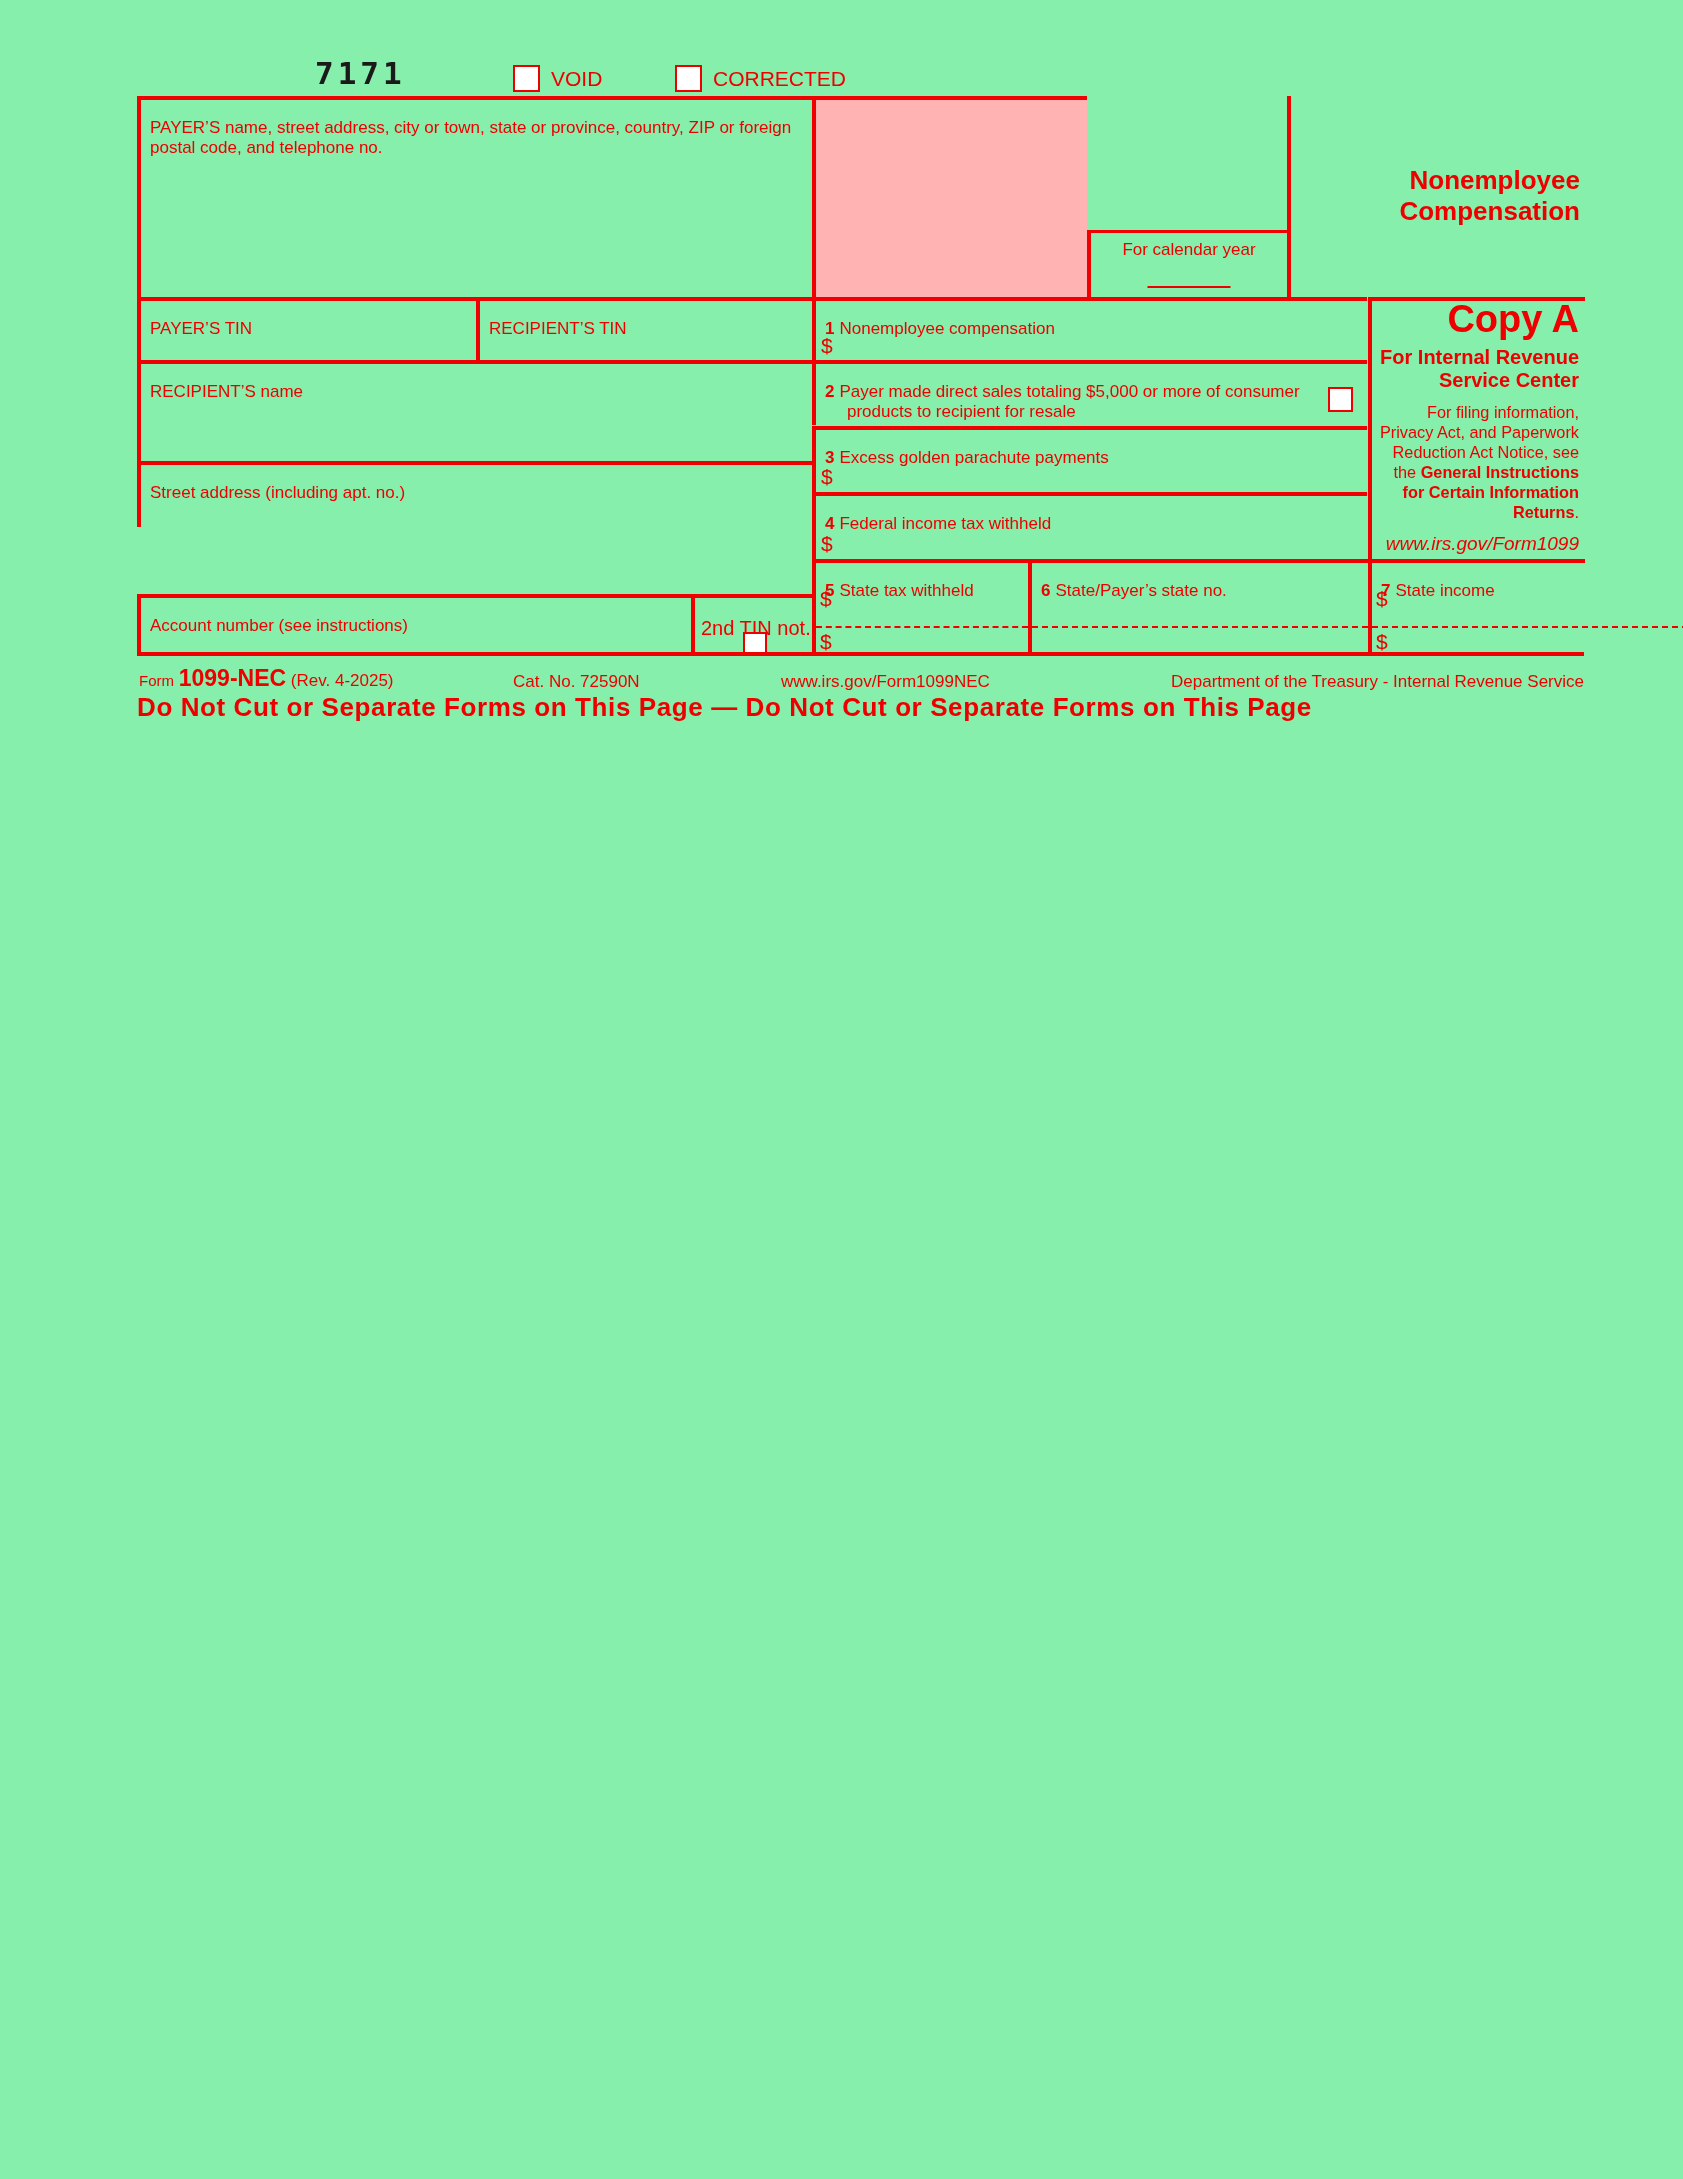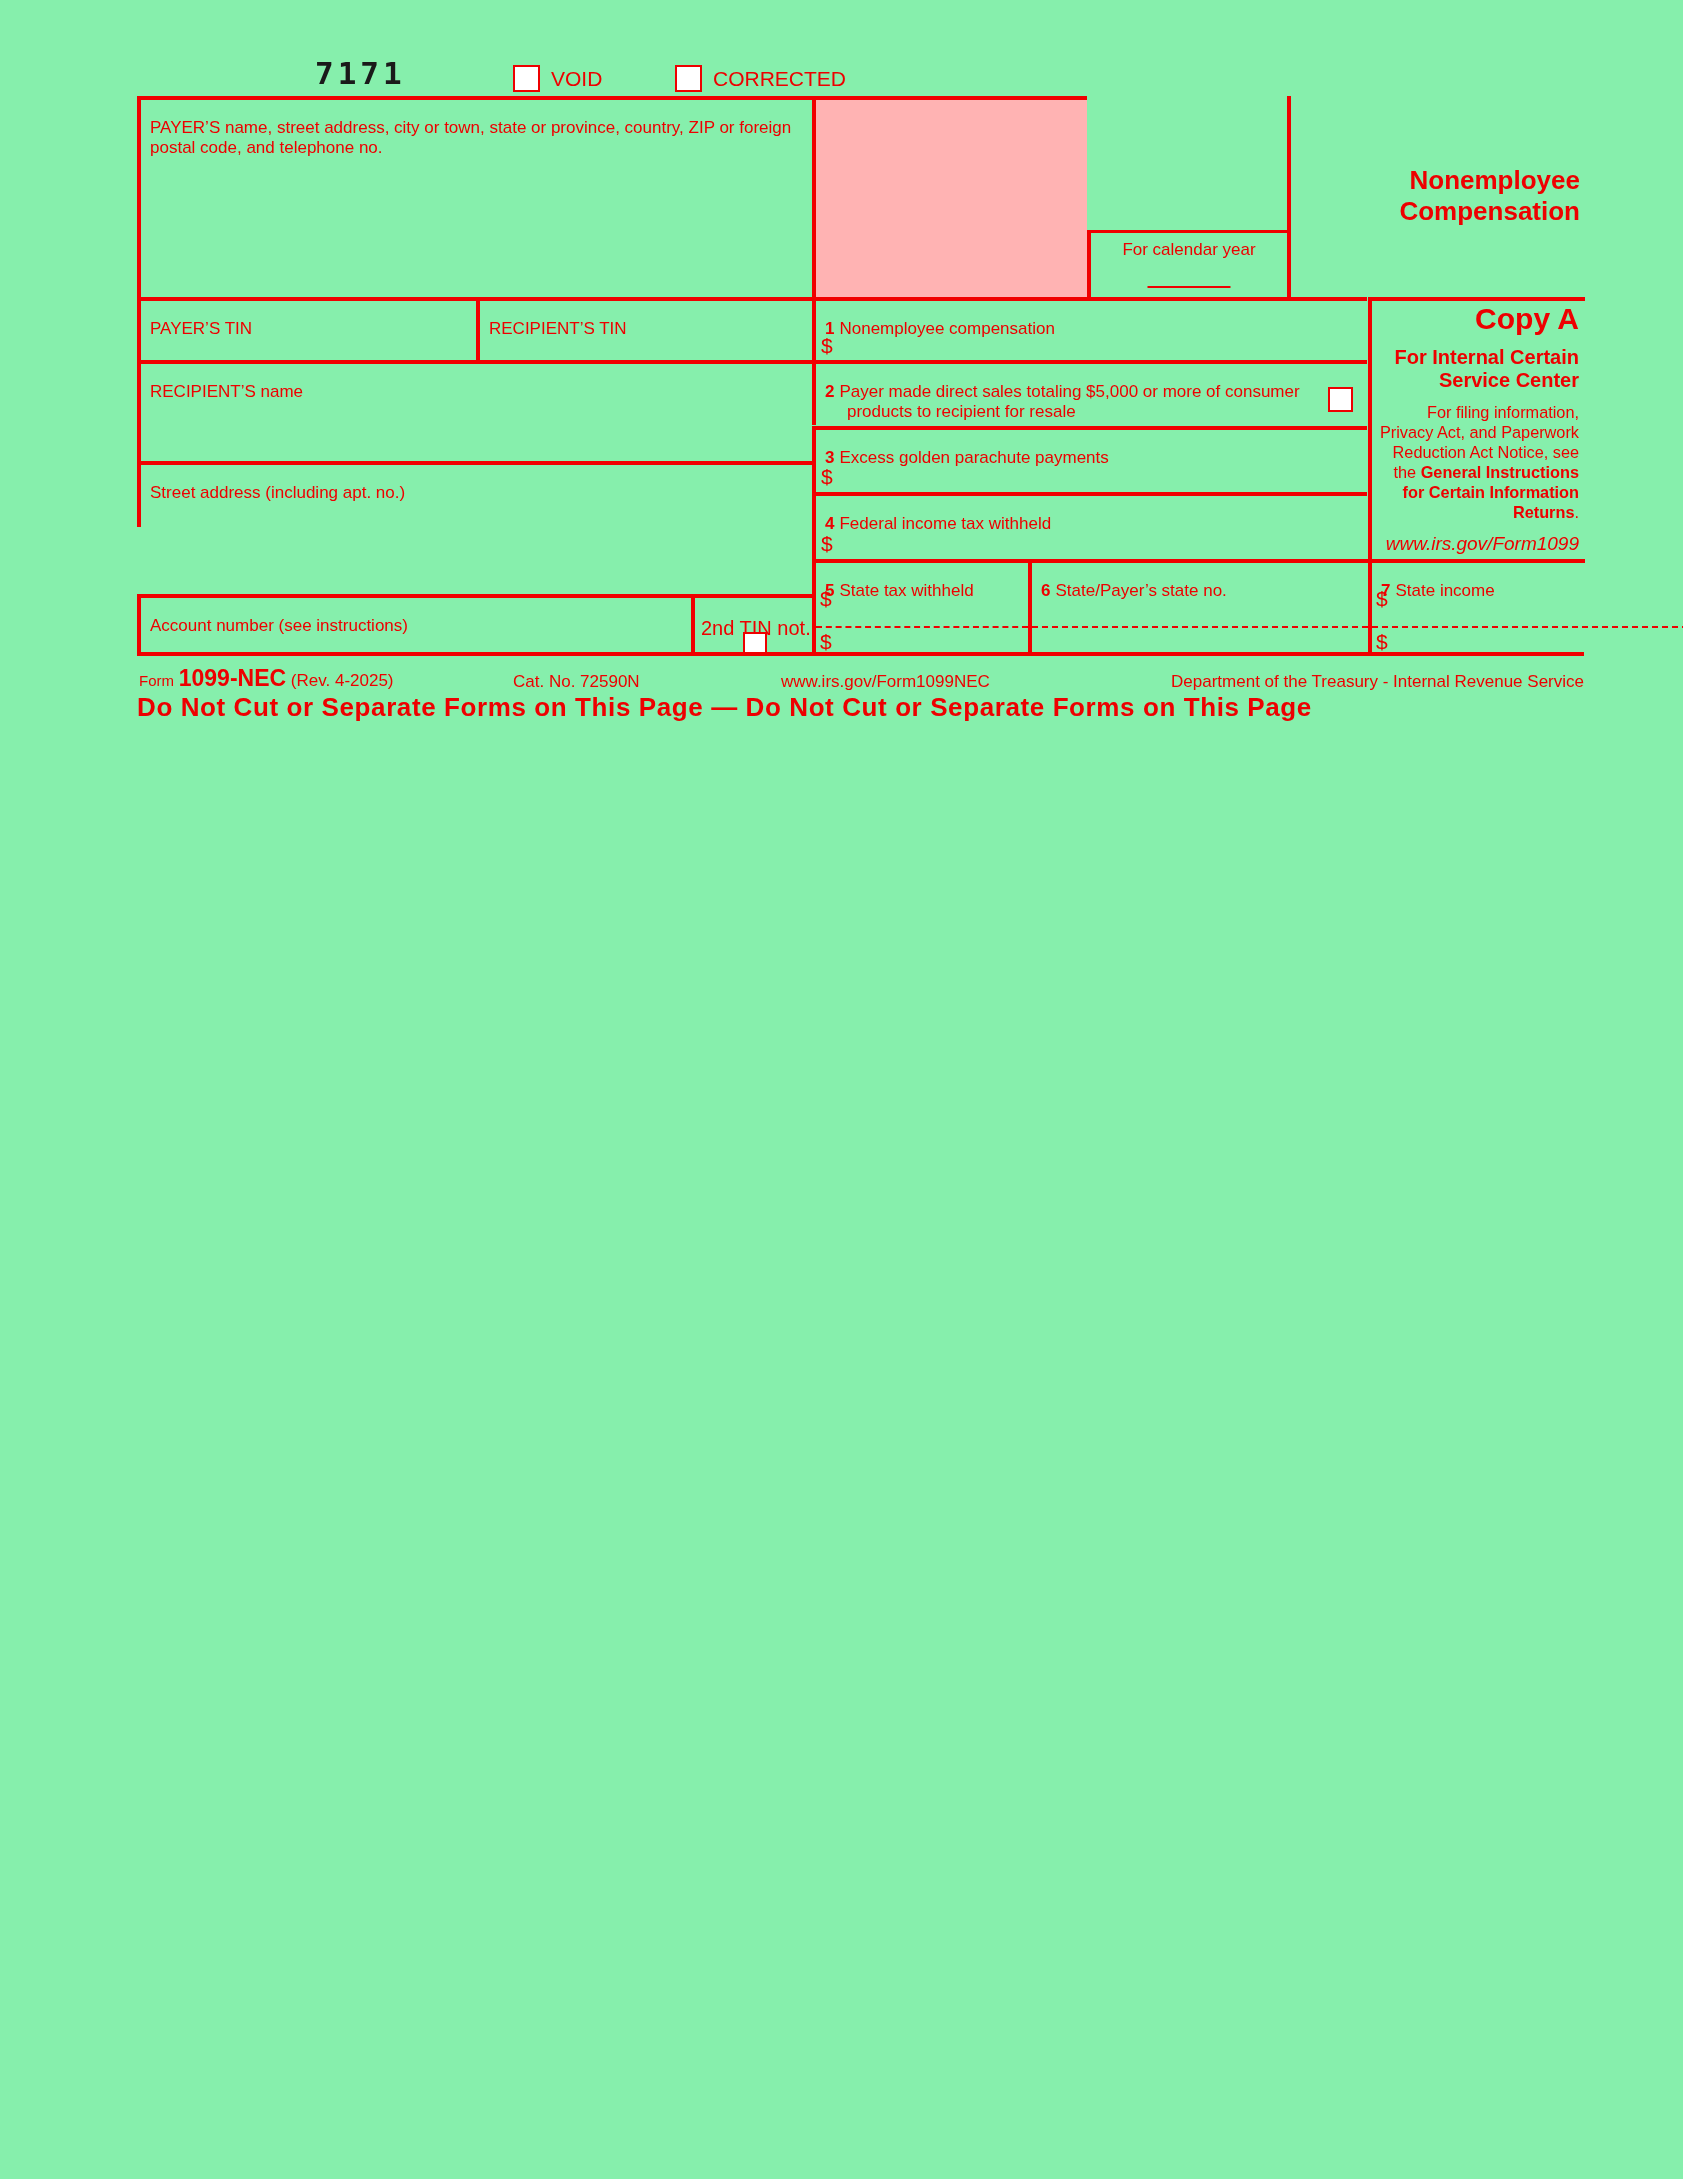--- a/index.html
+++ b/index.html
@@ -16,21 +16,21 @@
   .dollar{position:absolute;font-size:21px;color:#ee0000;}
   .dash{position:absolute;height:0;border-top:2px dashed #ee0000;}
   .chk{position:absolute;box-sizing:border-box;border:2px solid #ee0000;background:#fff;}
   .vline{position:absolute;background:#f00000;}
   .hline{position:absolute;background:#f00000;}
   .center{text-align:center;}
   .right{text-align:right;}
   .code{font-family:"DejaVu Sans Mono",monospace;font-weight:bold;font-size:31px;color:#1a1a1a;letter-spacing:4px;}
   .voidlbl{font-size:21px;color:#ee0000;}
   .bigtitle{font-size:26px;font-weight:bold;line-height:31px;color:#ee0000;}
-  .copy-title{font-size:30px;font-weight:bold;line-height:32px;}
+  .copy-title{font-size:38px;font-weight:bold;line-height:32px;}
   .copy-sub{font-size:20px;font-weight:bold;line-height:23px;}
   .copy-notice{font-size:16.3px;line-height:20px;}
   .copy-url{font-size:19px;font-style:italic;}
   .ftr{font-size:17px;color:#ee0000;white-space:nowrap;}
   .ftr-formword{font-size:15px;}
   .ftr-formnum{font-size:23px;font-weight:bold;}
   .donotcut{font-size:26px;font-weight:bold;letter-spacing:0.6px;white-space:nowrap;color:#ee0000;}
   .omb-line1{font-size:17px;margin-top:9px;}
   .omb-form{margin-top:8px;}
   .omb-formword{font-size:14px;}
@@ -112,21 +112,21 @@
       <div class="dollar" style="left:4px;top:67px;">$</div>
     </div>
     <div class="cell" style="left:891px;top:463px;width:340px;height:97px;">
       <div class="lbl hang"><span class="num">6</span><span>State/Payer’s state no.</span></div>
       <div class="dash" style="left:0;right:0;top:63px;"></div>
     </div>
 
     <div class="cell right" style="left:1231px;top:201px;width:217px;height:262px;">
       <div class="copy-title" style="margin:2px 6px 0 0;">Copy A</div>
       <div class="copy-sub" style="margin:11px 6px 0 0;">
-        <div>For Internal Certain</div>
+        <div>For Internal Revenue</div>
         <div>Service Center</div>
       </div>
       <div class="copy-notice" style="margin:10px 6px 0 4px;"><span>For filing information, Privacy Act, and Paperwork Reduction Act Notice, see the </span><b>General Instructions for Certain Information Returns</b><span>.</span></div>
       <div class="copy-url" style="margin:11px 6px 0 0;">www.irs.gov/Form1099</div>
     </div>
     <div class="cell" style="left:1231px;top:463px;width:217px;height:97px;">
       <div class="lbl hang"><span class="num">7</span><span>State income</span></div>
       <div class="dollar" style="left:4px;top:24px;">$</div>
       <div class="dash" style="left:0;top:63px;width:446px;"></div>
       <div class="dollar" style="left:4px;top:67px;">$</div>

